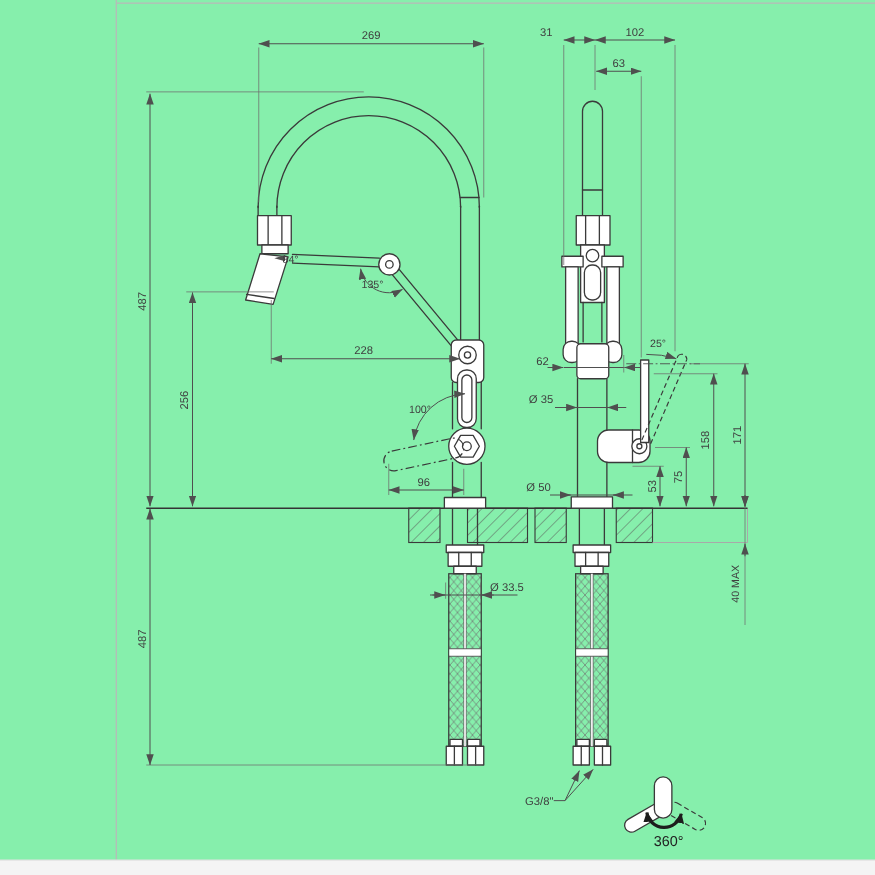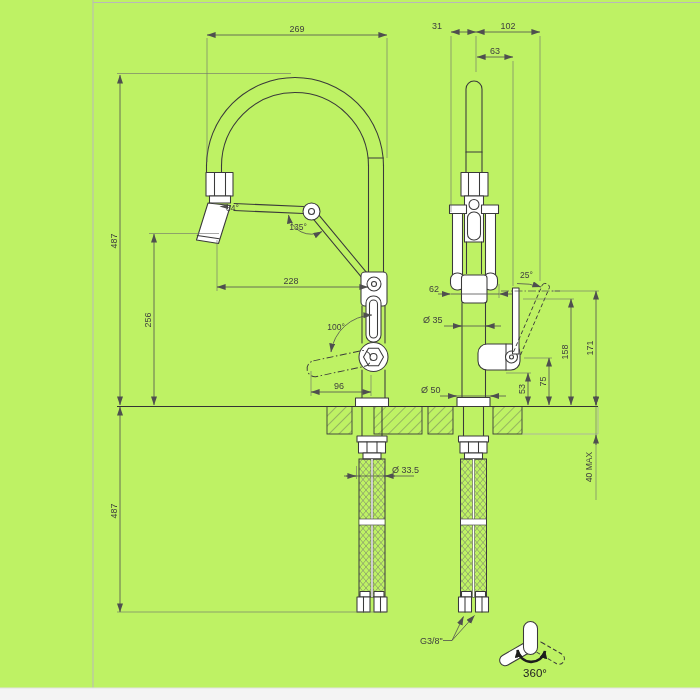--- a/index.html
+++ b/index.html
@@ -1,16 +1,16 @@
 <!DOCTYPE html>
 <html><head>
 <meta charset="utf-8">
 <style>
   html,body{margin:0;padding:0;background:#ffffff;}
-  .stage{position:relative;width:700px;height:700px;background:#bef264;overflow:hidden;
+  .stage{position:relative;width:700px;height:700px;background:#86efac;overflow:hidden;
          font-family:"Liberation Sans", sans-serif;}
   svg{display:block;}
   svg text{font-family:"Liberation Sans", sans-serif;fill:#3f3f3f;font-size:9px;}
   svg text.big{font-size:11.5px;fill:#222;}
   svg text.small{font-size:8.5px;}
   .geo{stroke:#3a3a3a;stroke-width:1.05;fill:none;stroke-linecap:round;stroke-linejoin:round;}
   .geow{stroke:#3a3a3a;stroke-width:1.05;fill:#ffffff;stroke-linejoin:round;}
   .thin{stroke:#4a4a4a;stroke-width:0.7;fill:none;}
   .dim{stroke:#4f4f4f;stroke-width:0.8;fill:none;}
   .ext{stroke:#6d6d6d;stroke-width:0.6;fill:none;}

